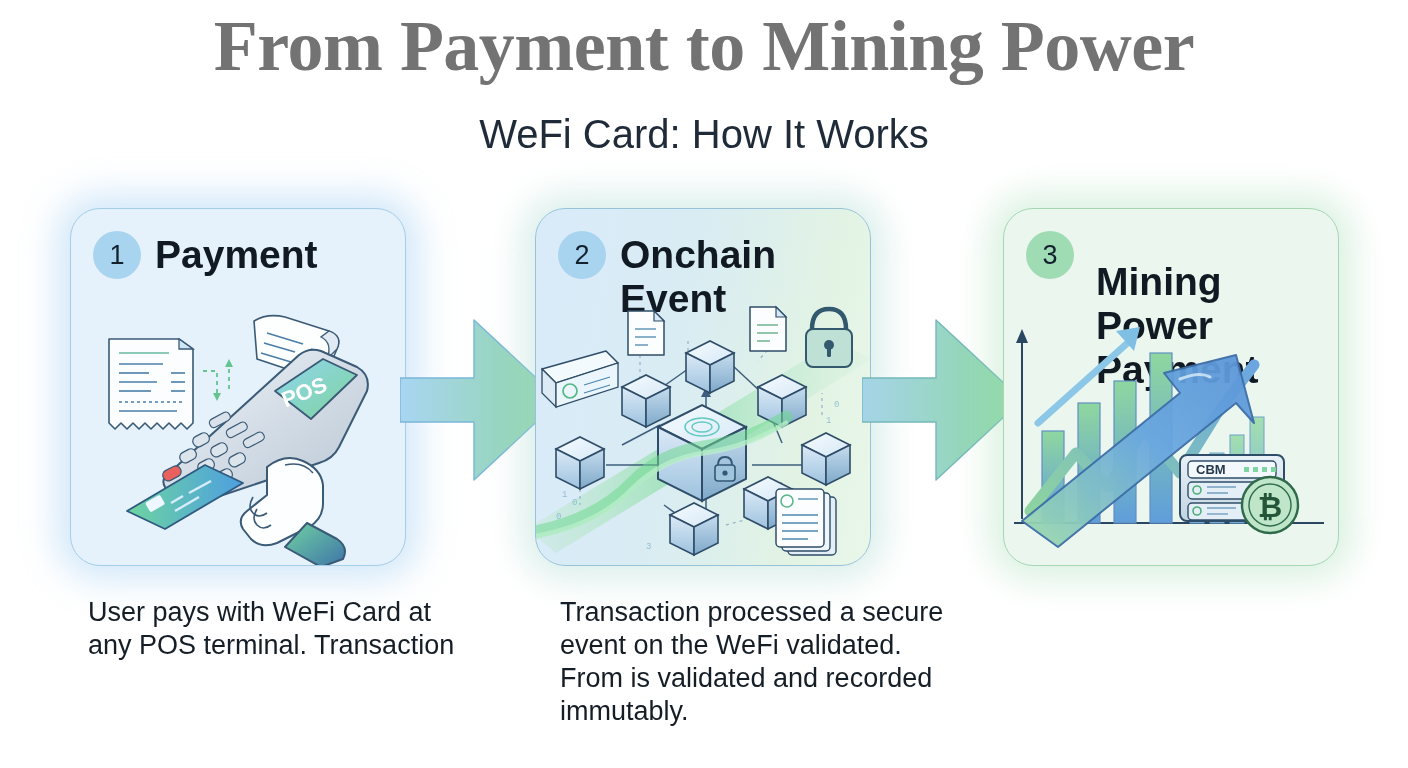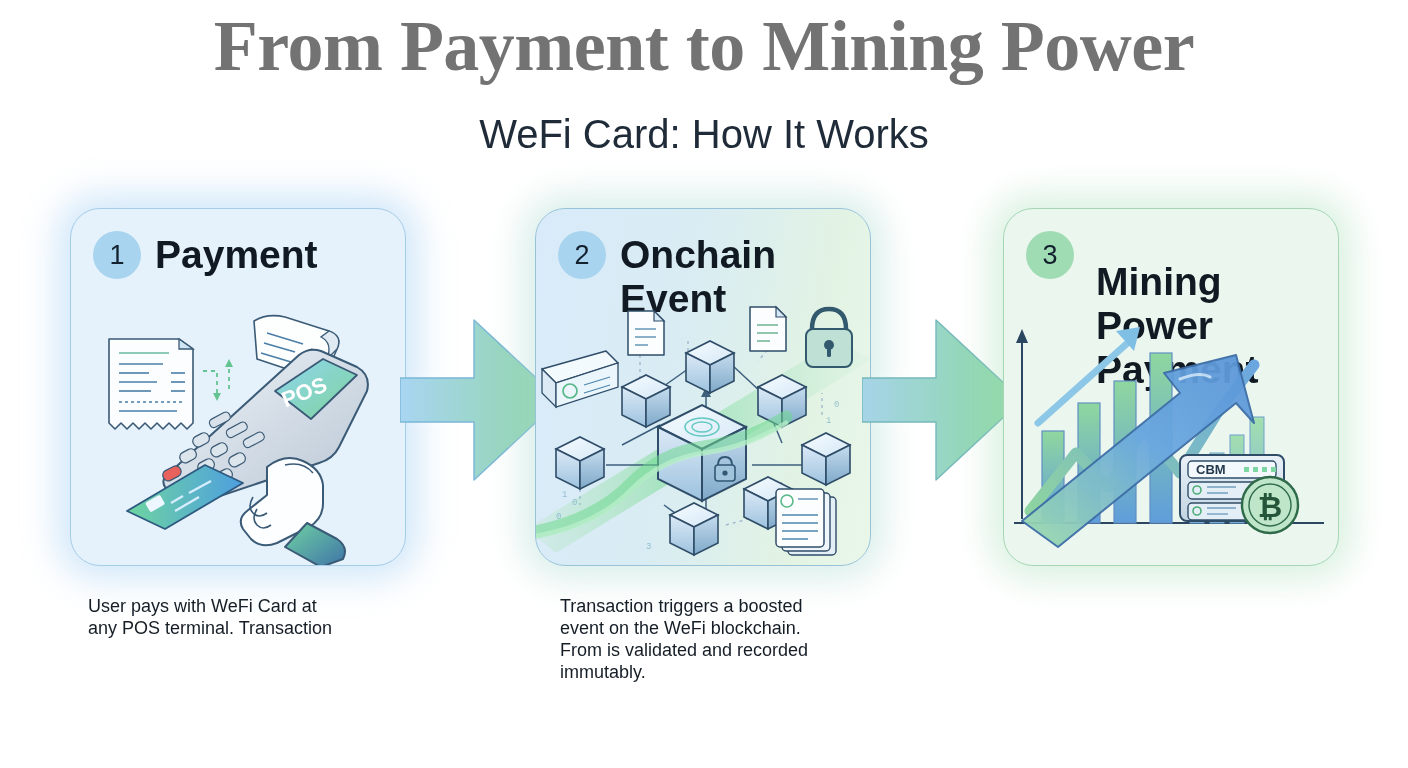--- a/index.html
+++ b/index.html
@@ -68,21 +68,21 @@
   .art { position:absolute; left:0; top:88px; width:336px; height:270px; }
 
   
   .arrow { position:absolute; top:300px; width:190px; height:200px; }
   #arrow1 { left:400px; }
   #arrow2 { left:862px; }
 
   
   .caption {
     position:absolute; top:596px; width:330px;
-    font-size:18px; line-height:1.22; color:#151d26;
+    font-size:27px; line-height:1.22; color:#151d26;
   }
   #cap1 { left:88px;   width:300px; }
   #cap2 { left:560px;  width:300px; }
   #cap3 { left:1022px; width:310px; }
   .caption div { white-space:nowrap; }
 </style>
 </head>
 <body>
 
 <div id="stage">
@@ -498,19 +498,19 @@
         <text x="266" y="220" font-family="'Liberation Sans',sans-serif" font-size="30" font-weight="700" fill="#24553a" text-anchor="middle">₿</text>
       </g>
     </svg>
   </div>
 
   <div class="caption" id="cap1">
     <div>User pays with WeFi Card at</div>
     <div>any POS terminal. Transaction</div>
   </div>
   <div class="caption" id="cap2">
-    <div>Transaction triggers a boosted</div>
-    <div>event on the WeFi blockchain.</div>
+    <div>Transaction processed a secure</div>
+    <div>event on the WeFi validated.</div>
     <div>From is validated and recorded</div>
     <div>immutably.</div>
   </div>
 
 </div>
 
 </body></html>

